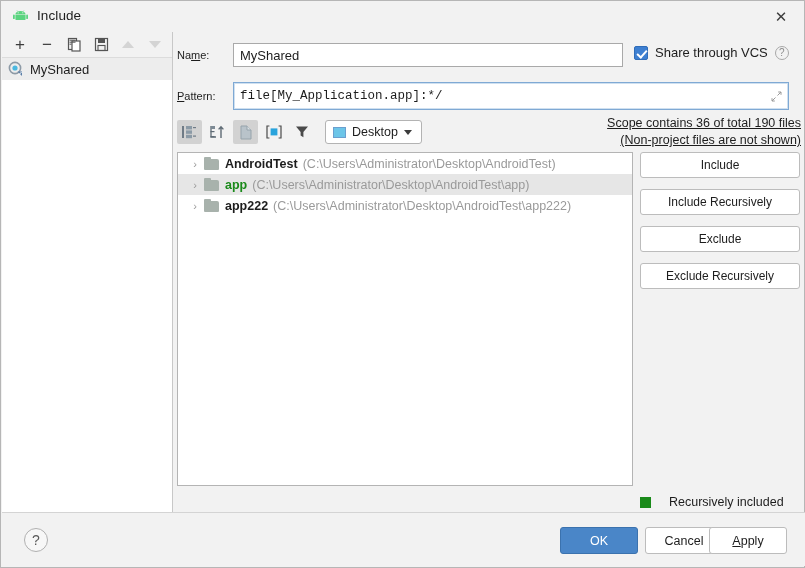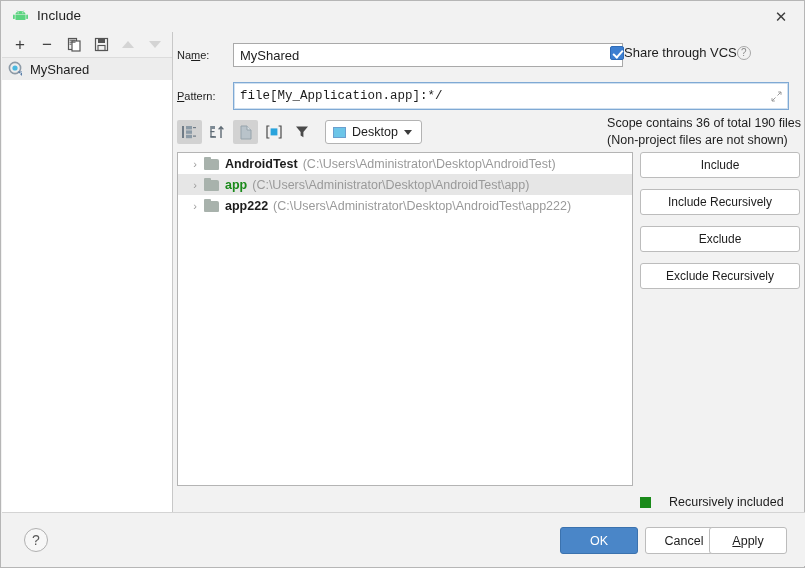--- a/index.html
+++ b/index.html
@@ -124,22 +124,22 @@
     padding: 0 22px 0 6px;
     outline: none;
   }
   #expand-icon {
     position: absolute; right: 7px; top: 9px;
     width: 11px; height: 11px;
     color: #9a9a9a; font-size: 11px; line-height: 11px;
   }
 
   #vcs-check-row {
-    position: absolute; left: 436px; top: 13px;
-    display: flex; align-items: center; 
+    position: absolute; left: 460px; top: 13px;
+    display: flex; align-items: center; gap: 7px;
   }
   .checkbox {
     width: 14px; height: 14px;
     background: #3d7fd1;
     border: 1px solid #2f6cb8;
     border-radius: 2px;
     position: relative;
   }
   .checkbox:after {
     content: "";
@@ -179,23 +179,24 @@
     display: flex; align-items: center;
     gap: 6px; padding: 0 7px;
     font-size: 12.5px;
     cursor: default;
   }
   .sq-icon { width: 13px; height: 11px; border: 1px solid #6a9fcf; background: #6cc5e8; }
   .caret-dn { width:0;height:0;border-left:4px solid transparent;border-right:4px solid transparent;border-top:5px solid #3c3c3c; }
 
   #scope-info {
     position: absolute; right: 3px; top: 83px;
-    text-align: left;
+    text-align: right;
     font-size: 12.5px; color: #1d1d1d;
     line-height: 17px;
+    text-decoration: underline;
   }
 
   
   #tree-panel {
     position: absolute; left: 3px; top: 120px;
     width: 456px; height: 334px;
     background: #fff;
     border: 1px solid #b4b4b4;
     overflow: hidden;
   }

